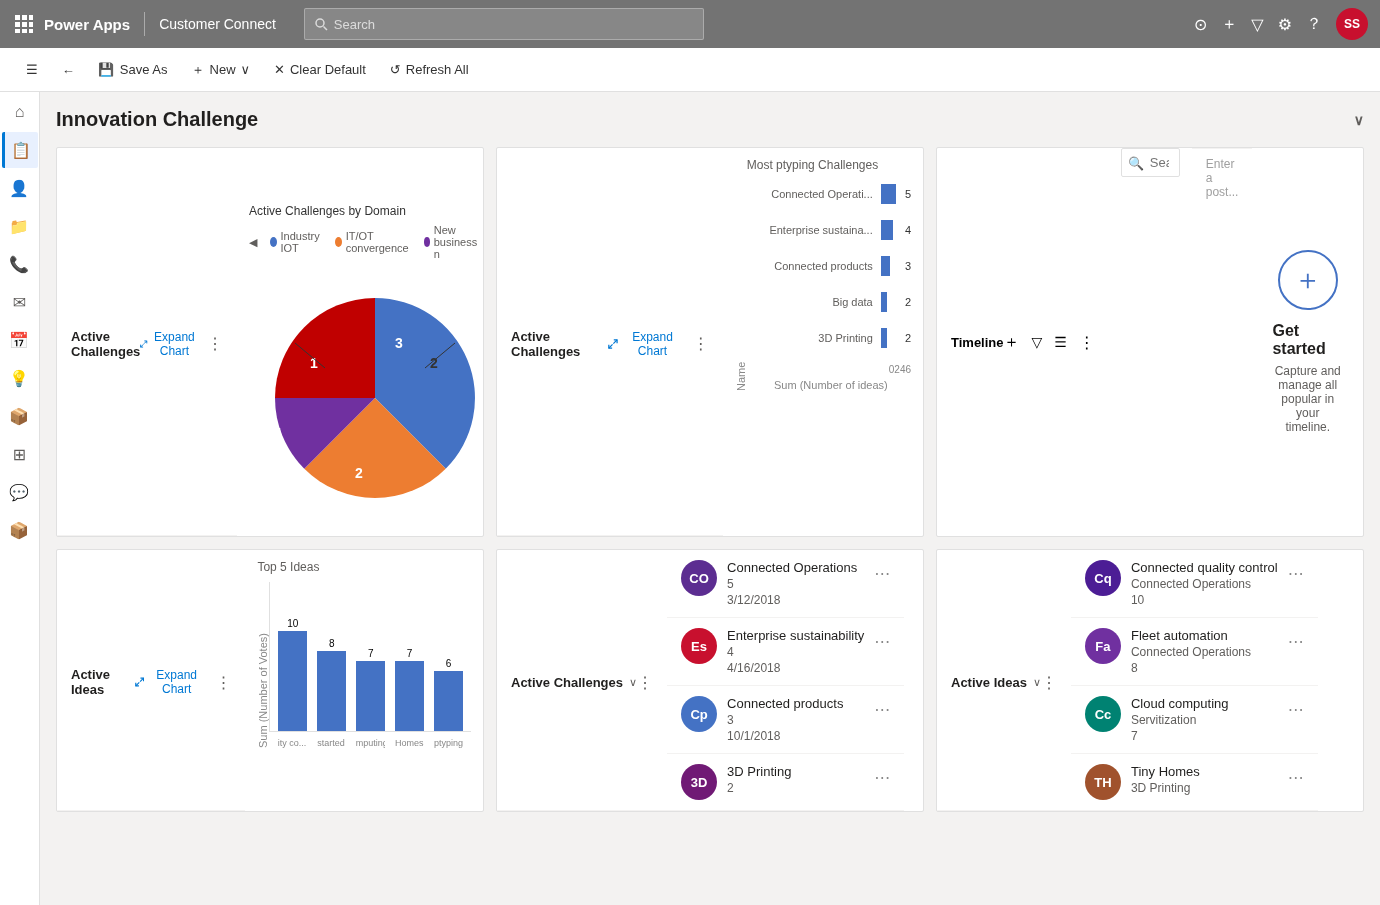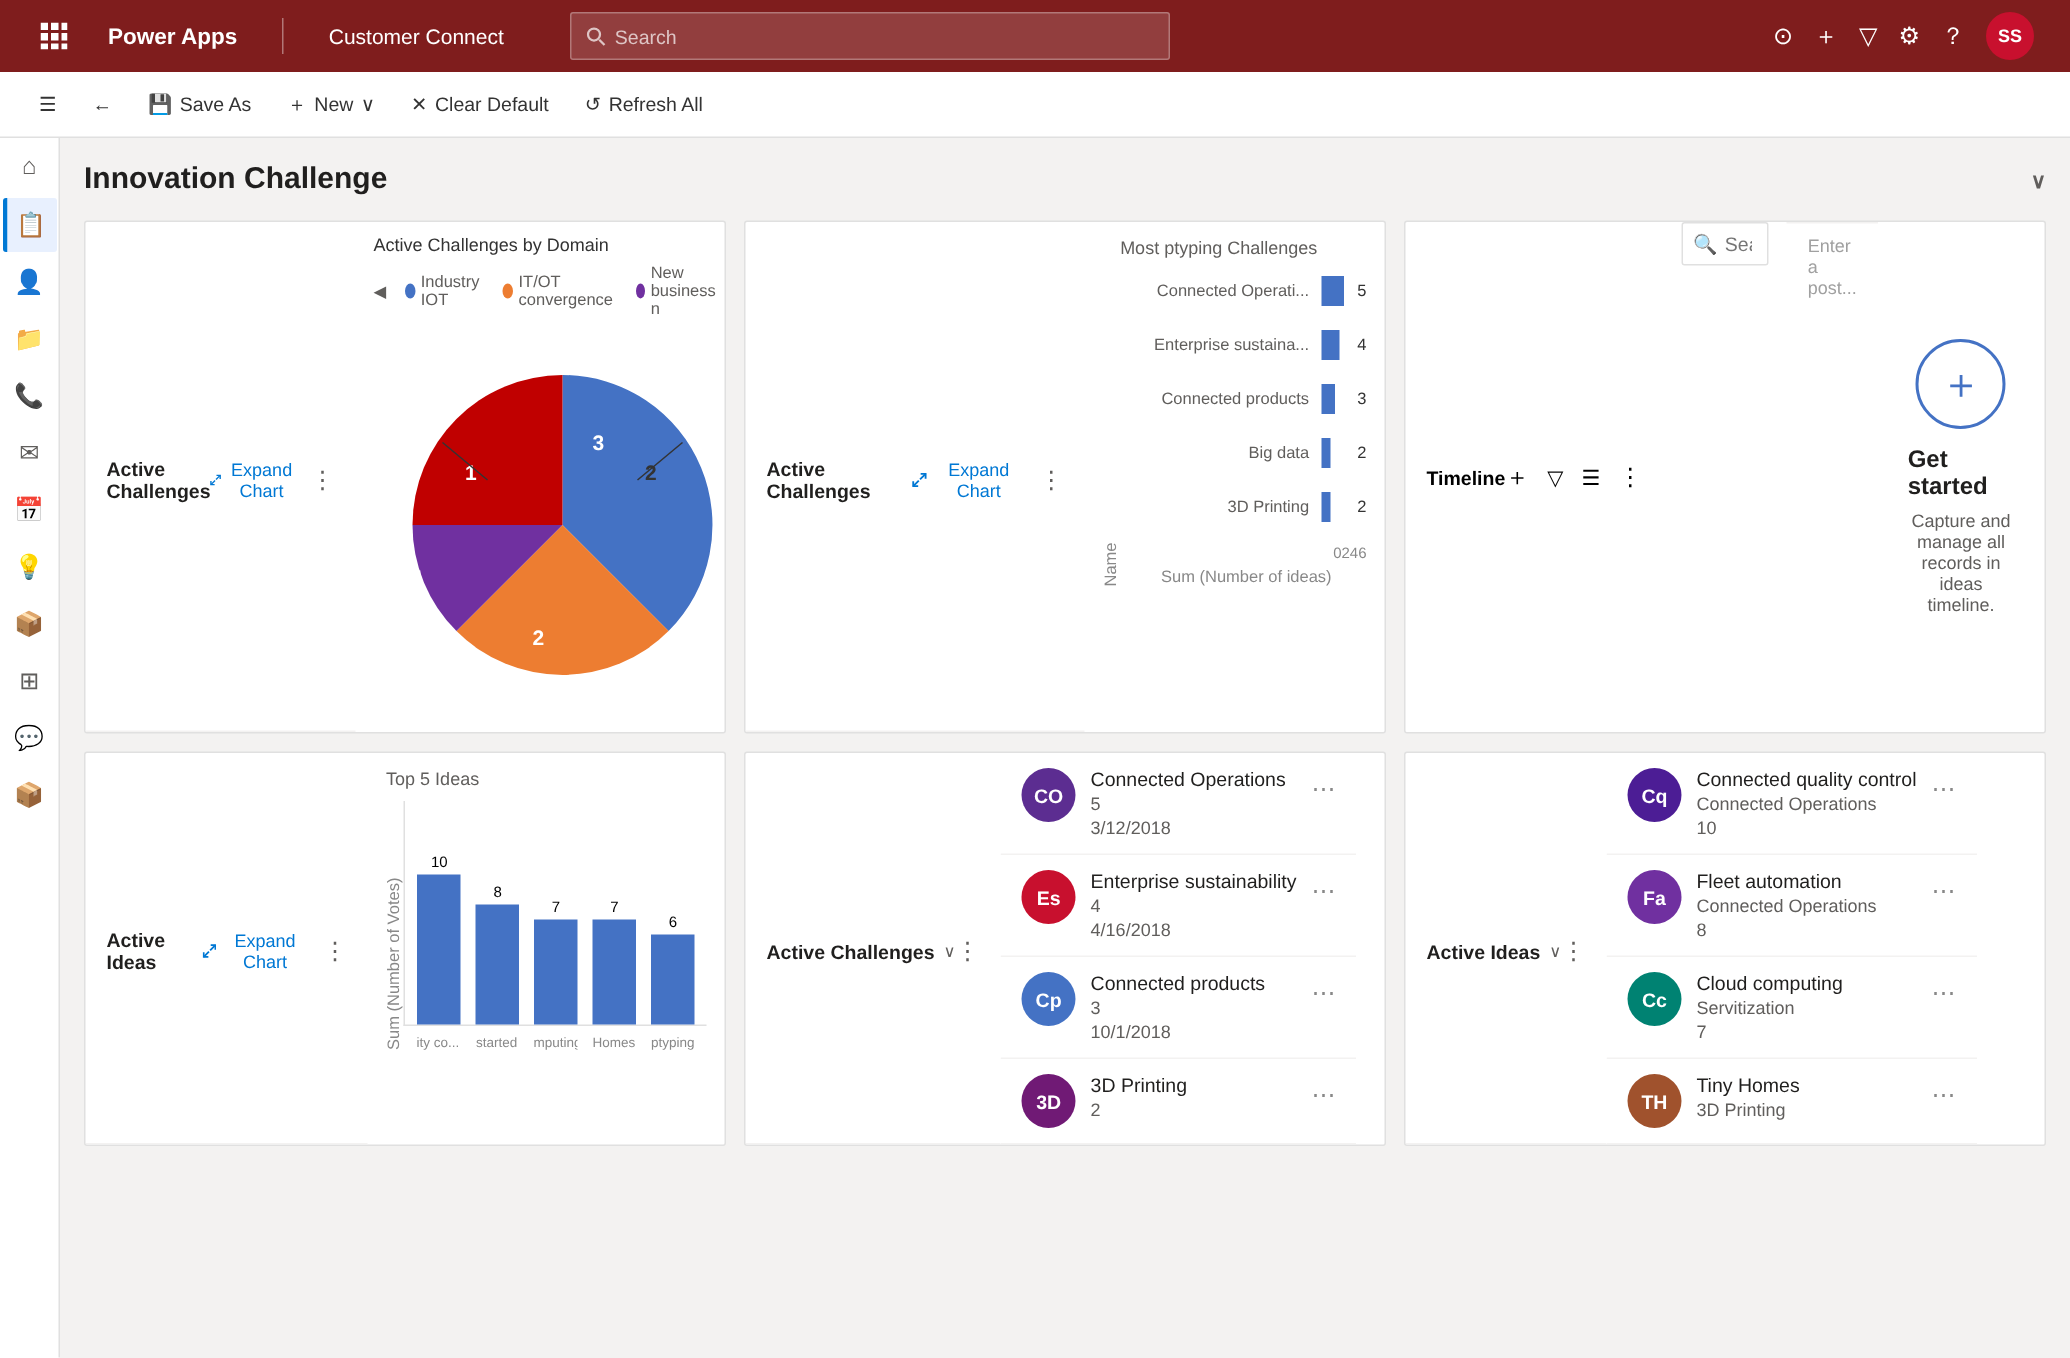--- a/index.html
+++ b/index.html
@@ -1,21 +1,21 @@
 <!DOCTYPE html>
 <html><head>
   <meta charset="utf-8">
   <style>
     * { box-sizing: border-box; margin: 0; padding: 0; }
     body { font-family: 'Segoe UI', Arial, sans-serif; font-size: 13px; background: #f3f2f1; overflow: hidden; }
 
     
     .top-nav {
-      display: flex; align-items: center; background: #7f1d1d; color: white;
-      height: 48px; padding: 0 24px; gap: 24px; position: fixed; top: 0; left: 0; right: 0; z-index: 100;
+      display: flex; align-items: center; background: #737373; color: white;
+      height: 48px; padding: 0 12px; gap: 8px; position: fixed; top: 0; left: 0; right: 0; z-index: 100;
     }
     .top-nav .grid-icon { width: 24px; height: 24px; cursor: pointer; display: flex; align-items: center; justify-content: center; }
     .top-nav .app-name { font-weight: 600; font-size: 15px; white-space: nowrap; }
     .top-nav .divider { width: 1px; height: 24px; background: rgba(255,255,255,0.4); margin: 0 6px; }
     .top-nav .env-name { font-size: 14px; white-space: nowrap; }
     .top-nav .search-box {
       flex: 1; max-width: 400px; margin-left: 20px;
       background: rgba(255,255,255,0.15); border: 1px solid rgba(255,255,255,0.3);
       border-radius: 2px; display: flex; align-items: center; padding: 0 10px; height: 32px;
     }
@@ -78,21 +78,21 @@
     }
     .card-title { font-size: 13px; font-weight: 600; color: #201f1e; }
     .card-header-actions { display: flex; align-items: center; gap: 10px; }
     .expand-chart-btn {
       display: flex; align-items: center; gap: 4px; color: #0078d4; font-size: 12px;
       cursor: pointer; background: none; border: none;
     }
     .more-btn { cursor: pointer; color: #605e5c; font-size: 16px; background: none; border: none; }
 
     
-    .pie-section { padding: 8px 12px; }
+    .pie-section { padding: 8px 12px; margin-top: 48px; }
     .pie-container { display: flex; justify-content: center; align-items: center; height: 260px; position: relative; }
     .bar-chart-subtitle { font-size: 12px; color: #605e5c; margin-bottom: 12px; padding-left: 12px; }
     .hbar-row { display: flex; align-items: center; margin-bottom: 16px; font-size: 11px; }
     .hbar-label { width: 130px; text-align: right; padding-right: 8px; color: #605e5c; font-size: 11px; }
     .hbar-bar-wrap { flex: 1; height: 20px; position: relative; }
     .hbar-bar { height: 100%; background: #4472c4; }
     .hbar-val { margin-left: 6px; font-size: 11px; color: #333; }
     .x-axis-labels { display: flex; justify-content: space-between; padding-left: 138px; font-size: 10px; color: #888; margin-top: 4px; }
     .x-axis-title { text-align: center; font-size: 11px; color: #888; margin-top: 4px; }
     .y-axis-label { writing-mode: vertical-rl; transform: rotate(180deg); font-size: 11px; color: #888; margin-right: 4px; }
@@ -362,21 +362,21 @@
       <div class="timeline-search">
         <div class="timeline-search-wrap">
           <span class="search-icon">🔍</span>
           <input type="text" style="width: 100%; border: 1px solid rgb(224, 224, 224); border-radius: 2px; padding: 6px 10px 6px 28px; font-size: 13px; outline: none;" placeholder="Search timeline">
         </div>
       </div>
       <div class="timeline-post">Enter a post...</div>
       <div class="timeline-empty">
         <div class="timeline-plus-circle">＋</div>
         <div class="timeline-empty-title">Get started</div>
-        <div class="timeline-empty-desc">Capture and manage all records in ideas timeline.</div>
+        <div class="timeline-empty-desc">Capture and manage all popular in your timeline.</div>
       </div>
     </div>
 
   </div>
 
   <div class="dashboard-grid" style="margin-top:12px;">
 
     <div class="card">
       <div class="card-header">
         <span class="card-title">Active Ideas</span>

